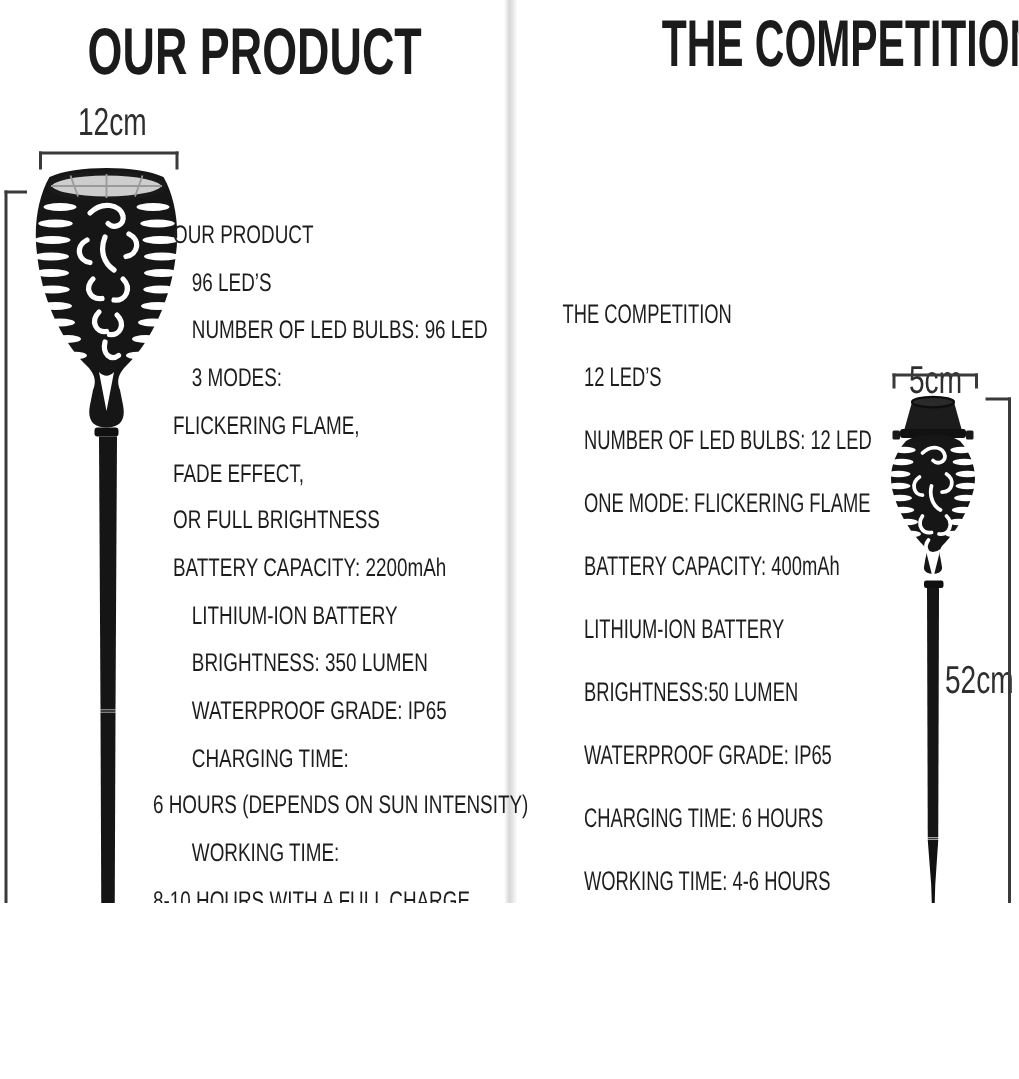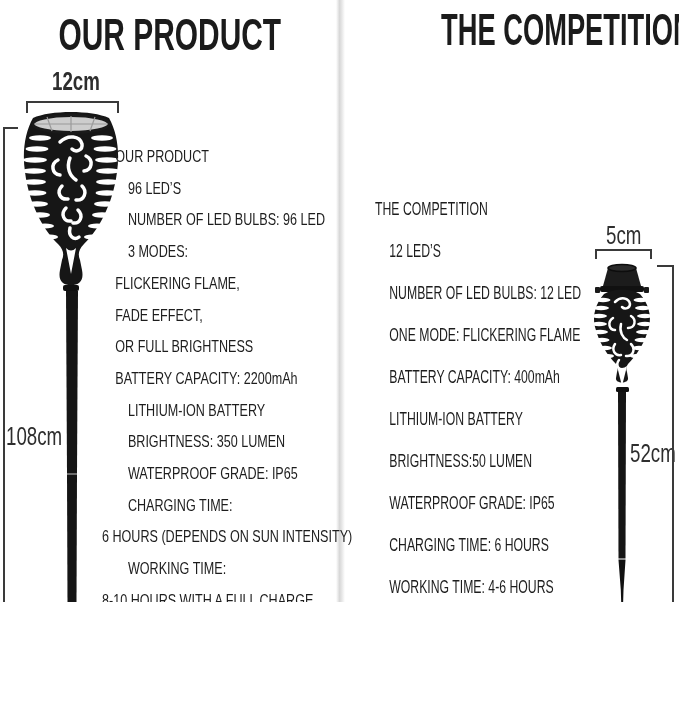--- a/index.html
+++ b/index.html
@@ -15,23 +15,23 @@
   
   .title{position:absolute;font-size:44px;font-weight:bold;color:#1b1b1b;text-align:center;white-space:nowrap;}
   .title-inner{display:inline-block;transform-origin:50% 50%;}
   .title-left{left:0;top:10px;width:340px;}
   .title-left .title-inner{transform:scaleX(0.68);}
   .title-right{left:364px;top:5px;width:315px;}
   .title-right .title-inner{transform:scaleX(0.62);}
   
   .dim{position:absolute;font-size:26px;color:#2e2e2e;white-space:nowrap;}
   .dim-inner{display:inline-block;transform:scaleX(0.72);transform-origin:0 50%;}
-  .dim-12{left:52px;top:66px;font-weight:bold;}
+  .dim-12{left:52px;top:66px;}
   .dim-108{left:6px;top:421px;}
-  .dim-5{left:606px;top:220px;}
+  .dim-5{left:606px;top:238px;}
   .dim-52{left:630px;top:438px;}
   
   .bkt{position:absolute;border:0 solid #3a3a3a;}
   .bkt-12{left:26px;top:101px;width:89px;height:10px;border-top-width:2px;border-left-width:2px;border-right-width:2px;}
   .bkt-108{left:3px;top:127px;width:13px;height:570px;border-top-width:2px;border-left-width:2px;}
   .bkt-108-foot{left:3px;top:697px;width:42px;height:0;border-top-width:2px;}
   .bkt-5{left:595px;top:249px;width:53px;height:8px;border-top-width:2px;border-left-width:2px;border-right-width:2px;}
   .bkt-52{left:657px;top:265px;width:15px;height:359px;border-top-width:2px;border-right-width:2px;border-bottom-width:2px;}
   
   .specs{position:absolute;white-space:nowrap;transform-origin:0 0;}
@@ -50,21 +50,20 @@
   <div class="divider"></div>
 
   <div class="title title-left">
     <span class="title-inner">OUR PRODUCT</span>
   </div>
   <div class="title title-right">
     <span class="title-inner">THE COMPETITION</span>
   </div>
 
   <div class="dim dim-12"><span class="dim-inner">12cm</span></div>
-  <div class="dim dim-108"><span class="dim-inner">108cm</span></div>
   <div class="dim dim-5"><span class="dim-inner">5cm</span></div>
   <div class="dim dim-52"><span class="dim-inner">52cm</span></div>
 
   <div class="bkt bkt-12"></div>
   <div class="bkt bkt-108"></div>
   <div class="bkt bkt-108-foot"></div>
   <div class="bkt bkt-5"></div>
   <div class="bkt bkt-52"></div>
 
   <svg class="torch" style="left:0;top:108px" width="140" height="600" viewBox="0 0 140 600">

